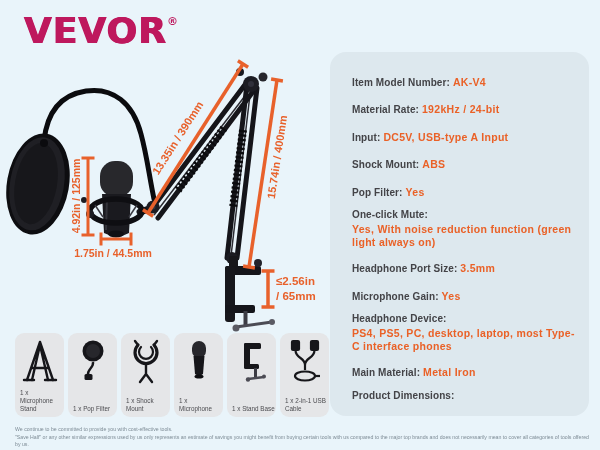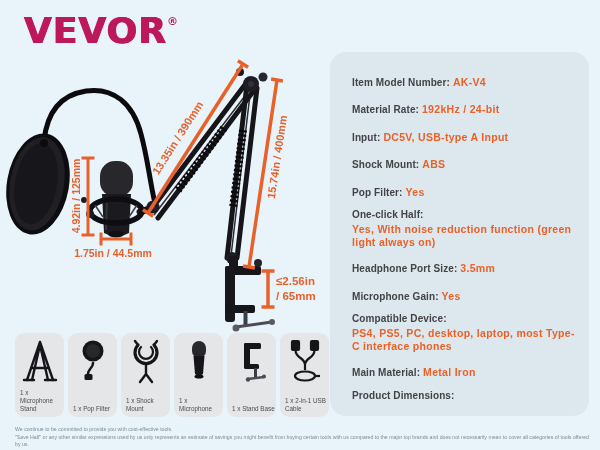--- a/index.html
+++ b/index.html
@@ -159,31 +159,31 @@
     <div class="spec-row inline">
       <span class="spec-label">Input:</span><span class="spec-value">DC5V, USB-type A Input</span>
     </div>
     <div class="spec-row inline">
       <span class="spec-label">Shock Mount:</span><span class="spec-value">ABS</span>
     </div>
     <div class="spec-row inline">
       <span class="spec-label">Pop Filter:</span><span class="spec-value">Yes</span>
     </div>
     <div class="spec-row block">
-      <span class="spec-label">One-click Half:</span>
+      <span class="spec-label">One-click Mute:</span>
         <span class="spec-value">Yes, With noise reduction function (green light always on)</span>
     </div>
     <div class="spec-row inline">
       <span class="spec-label">Headphone Port Size:</span><span class="spec-value">3.5mm</span>
     </div>
     <div class="spec-row inline">
       <span class="spec-label">Microphone Gain:</span><span class="spec-value">Yes</span>
     </div>
     <div class="spec-row block">
-      <span class="spec-label">Compatible Device:</span>
+      <span class="spec-label">Headphone Device:</span>
         <span class="spec-value">PS4, PS5, PC, desktop, laptop, most Type-C interface phones</span>
     </div>
     <div class="spec-row inline">
       <span class="spec-label">Main Material:</span><span class="spec-value">Metal Iron</span>
     </div>
     <div class="spec-row block">
       <span class="spec-label">Product Dimensions:</span>
     </div>
   </div>
 

